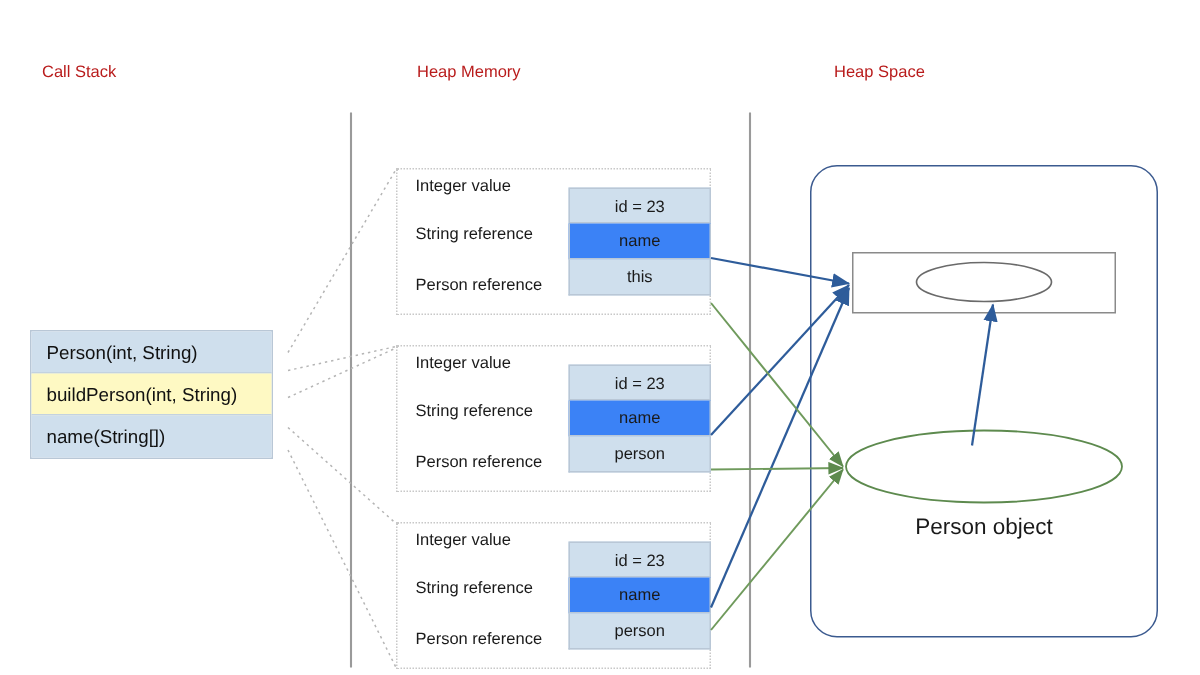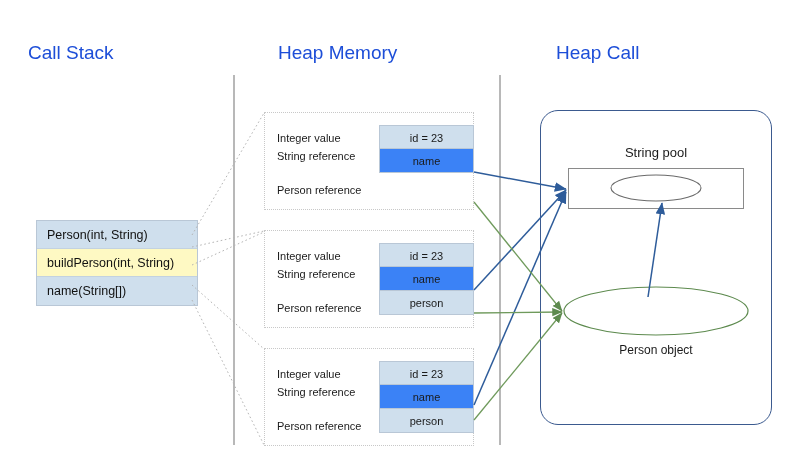--- a/index.html
+++ b/index.html
@@ -18,28 +18,28 @@
   svg.overlay {
     position: absolute;
     left: 0;
     top: 0;
     width: 800px;
     height: 450px;
     pointer-events: none;
   }
   .col-title {
     position: absolute;
-    font-size: 19px;
-    color: #1d4ed8;
+    font-size: 11px;
+    color: #b91c1c;
     white-space: nowrap;
   }
   
   .callstack {
     position: absolute;
-    left: 36px;
+    left: 20px;
     top: 220px;
     width: 162px;
     border: 1px solid #b9c7d6;
     box-sizing: border-box;
   }
   .cs-row {
     height: 28px;
     line-height: 28px;
     padding-left: 10px;
     font-size: 12.5px;
@@ -77,21 +77,21 @@
   .frame .value {
     left: 114px;
     width: 95px;
     text-align: center;
     border: 1px solid #b9c7d6;
     box-sizing: border-box;
     font-size: 11px;
   }
   .v-fill { background: #cfdfed; }
   .v-white { background: #3b82f6; }
-  .r0 { top: 14px; }
+  .r0 { top: 0; }
   .r1 { top: 32px; }
   .r2 { top: 66px; }
   .frame .value.r0 { top: 12px; height: 24px; line-height: 24px; text-align: center; }
   .frame .value.r1 { top: 36px; height: 24px; line-height: 24px; border-top: none; }
   .frame .value.r2 { top: 60px; height: 24px; line-height: 24px; border-top: none; }
 
   
   .heap-box {
     position: absolute;
     left: 540px;
@@ -130,21 +130,21 @@
     text-align: center;
     font-size: 12.5px;
     color: #1a1a1a;
   }
   .person-caption {
     position: absolute;
     left: 540px;
     top: 343px;
     width: 232px;
     text-align: center;
-    font-size: 12px;
+    font-size: 15px;
     color: #1a1a1a;
   }
   .person-text {
     position: absolute;
     left: 568px;
     top: 303px;
     width: 176px;
     text-align: center;
     font-size: 12.5px;
     color: #5a5a5a;
@@ -157,34 +157,35 @@
     font-size: 14px;
   }
 </style>
 </head>
 <body>
 
 <div id="canvas">
 
   <div class="col-title" style="left:28px;  top:42px;">Call Stack</div>
   <div class="col-title" style="left:278px; top:42px;">Heap Memory</div>
-  <div class="col-title" style="left:556px; top:42px;">Heap Call</div>
+  <div class="col-title" style="left:556px; top:42px;">Heap Space</div>
 
   <div class="callstack">
     <div class="cs-row cs-fill">Person(int, String)</div>
     <div class="cs-row cs-white">buildPerson(int, String)</div>
     <div class="cs-row cs-fill">name(String[])</div>
   </div>
 
   <div class="frame" style="top:112px;">
     <div class="slot label r0">Integer value</div>
     <div class="slot label r1">String reference</div>
     <div class="slot label r2">Person reference</div>
     <div class="slot value r0 v-fill">id = 23</div>
     <div class="slot value r1 v-white">name</div>
+    <div class="slot value r2 v-fill">this</div>
   </div>
 
   <div class="frame" style="top:230px;">
     <div class="slot label r0">Integer value</div>
     <div class="slot label r1">String reference</div>
     <div class="slot label r2">Person reference</div>
     <div class="slot value r0 v-fill">id = 23</div>
     <div class="slot value r1 v-white">name</div>
     <div class="slot value r2 v-fill">person</div>
   </div>
@@ -192,21 +193,20 @@
   <div class="frame" style="top:348px;">
     <div class="slot label r0">Integer value</div>
     <div class="slot label r1">String reference</div>
     <div class="slot label r2">Person reference</div>
     <div class="slot value r0 v-fill">id = 23</div>
     <div class="slot value r1 v-white">name</div>
     <div class="slot value r2 v-fill">person</div>
   </div>
 
   <div class="heap-box"></div>
-  <div class="pool-title">String pool</div>
   <div class="pool-box"></div>
   <div class="pool-label">"John"</div>
 
   <div class="person-text">
     <span>23</span><span class="sep">|</span><span>"name" reference</span>
   </div>
   <div class="person-caption">Person object</div>
 
   <svg class="overlay" viewBox="0 0 800 450">
     <defs>

